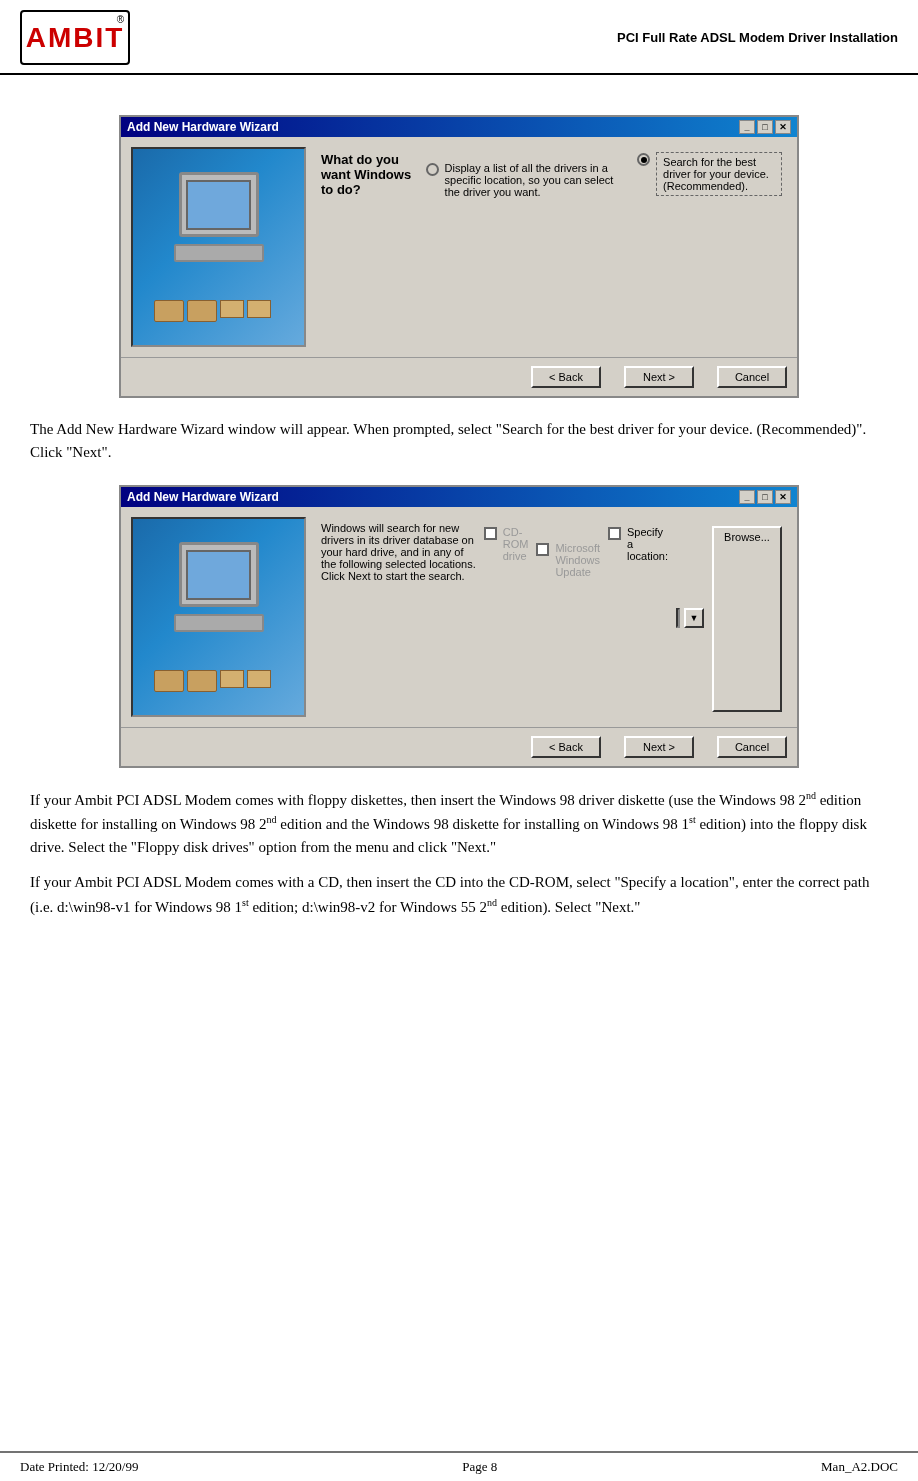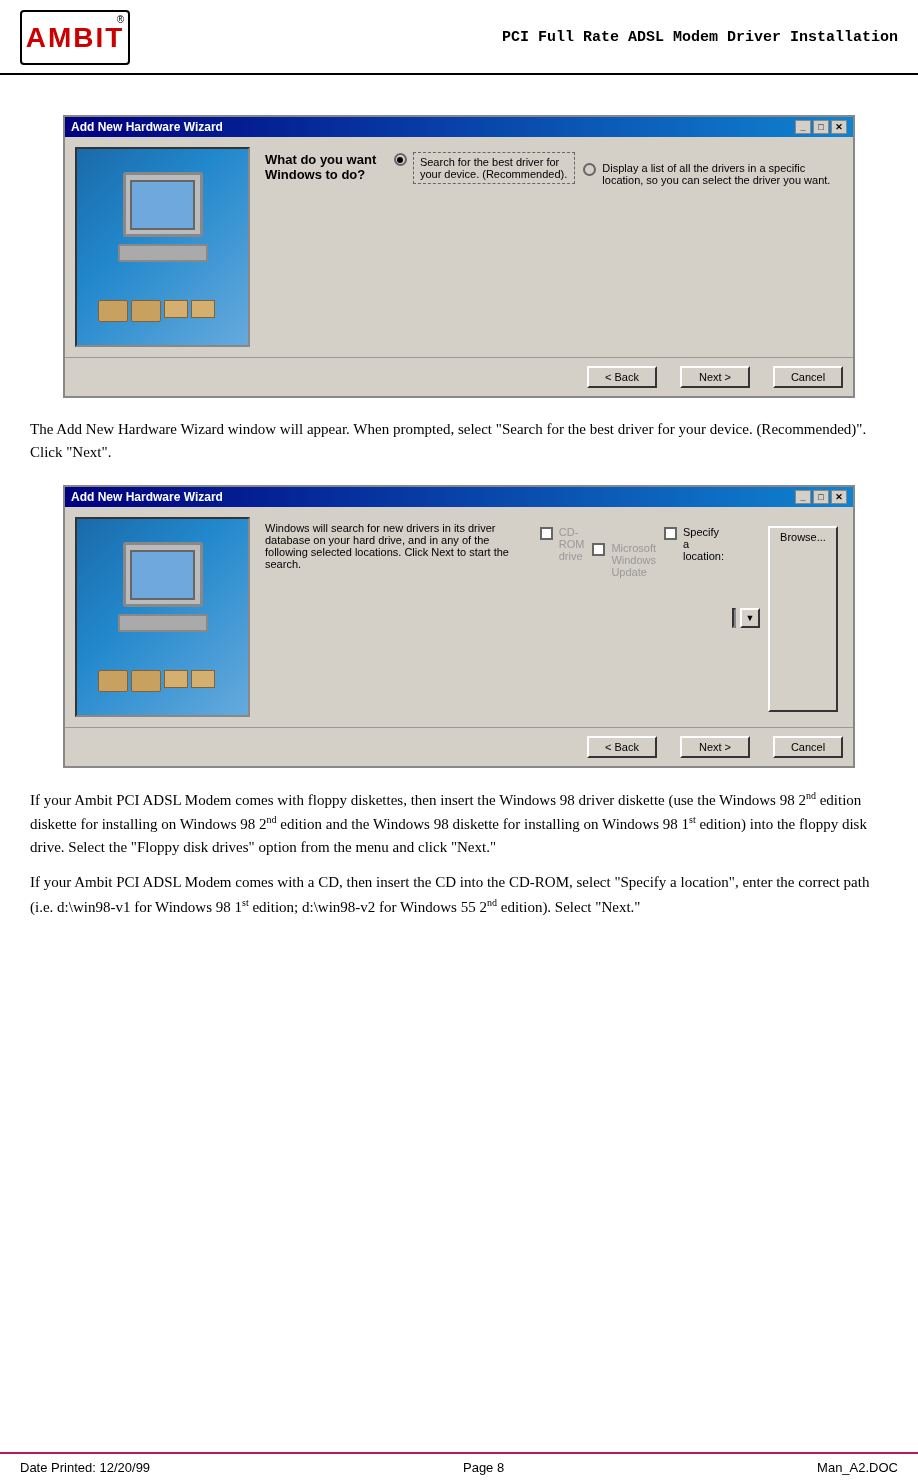--- a/index.html
+++ b/index.html
@@ -47,39 +47,39 @@
       font-family: Arial Black, sans-serif;
       font-size: 28px;
       font-weight: 900;
       color: #cc0000;
       letter-spacing: 2px;
     }
     .header-title {
       text-align: right;
     }
     .header-title .title-main {
-      font-size: 15px;
+      font-size: 13px;
       font-weight: bold;
-      font-family: Liberation Mono, monospace;
+      font-family: Liberation Sans, sans-serif;
     }
     .header-title .title-sub {
       font-size: 15px;
       font-family: Arial, sans-serif;
     }
 
     
     .content {
       padding: 20px 30px 20px 30px;
     }
 
     
     .wizard-screenshot {
       border: 2px solid #888;
       margin: 20px auto;
-      width: 792px;
+      width: 680px;
       background: #d4d0c8;
       font-family: Tahoma, Arial, sans-serif;
       font-size: 12px;
     }
     .wizard-titlebar {
       background: linear-gradient(to right, #000080, #1084d0);
       color: white;
       padding: 3px 6px;
       font-size: 12px;
       font-weight: bold;
@@ -304,26 +304,26 @@
     sup {
       font-size: 10px;
     }
 
     
     .footer {
       position: absolute;
       bottom: 0;
       left: 0;
       right: 0;
-      border-top: 2px solid #be185d;
+      border-top: 2px solid #737373;
       padding: 6px 20px;
       display: flex;
       justify-content: space-between;
       font-size: 13px;
-      font-family: Liberation Sans, sans-serif;
+      font-family: Liberation Serif, serif;
     }
   </style>
 </head>
 <body>
 
 <div class="header">
   <div class="logo-area">
     <div class="logo-box">
       <span class="logo-r">®</span>
       <span class="logo-text">AMBIT</span>
@@ -358,27 +358,27 @@
             <div class="disk"></div>
             <div class="disk"></div>
             <div class="disk-sm"></div>
             <div class="disk-sm"></div>
           </div>
         </div>
       </div>
 
       <div class="wizard-right">
         <div class="wizard-question">What do you want Windows to do?</div>
+        <div class="wizard-option" style="margin-top:10px;">
+          <div class="radio-circle"></div>
+          <span>Display a list of all the drivers in a specific location, so you can select the driver you want.</span>
+        </div>
         <div class="wizard-option">
           <div class="radio-circle selected"></div>
           <div class="option-box">Search for the best driver for your device. (Recommended).</div>
-        </div>
-        <div class="wizard-option" style="margin-top:10px;">
-          <div class="radio-circle"></div>
-          <span>Display a list of all the drivers in a specific location, so you can select the driver you want.</span>
         </div>
       </div>
     </div>
     <div class="wizard-footer">
       <div class="win-button">&lt; Back</div>
       <div class="win-button">Next &gt;</div>
       <div class="win-button">Cancel</div>
     </div>
   </div>
 

